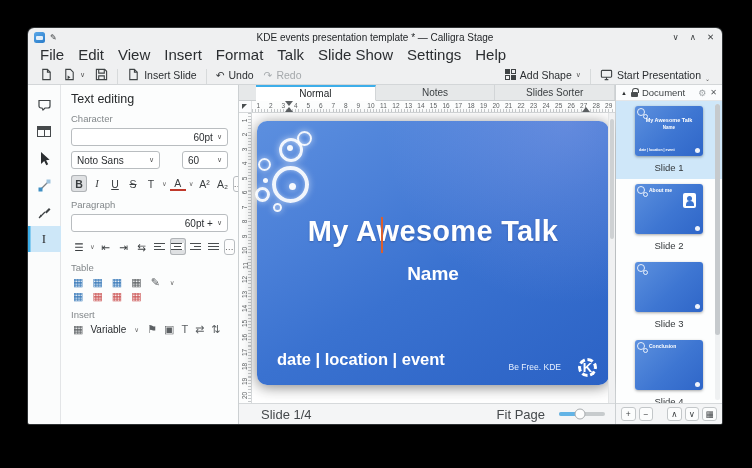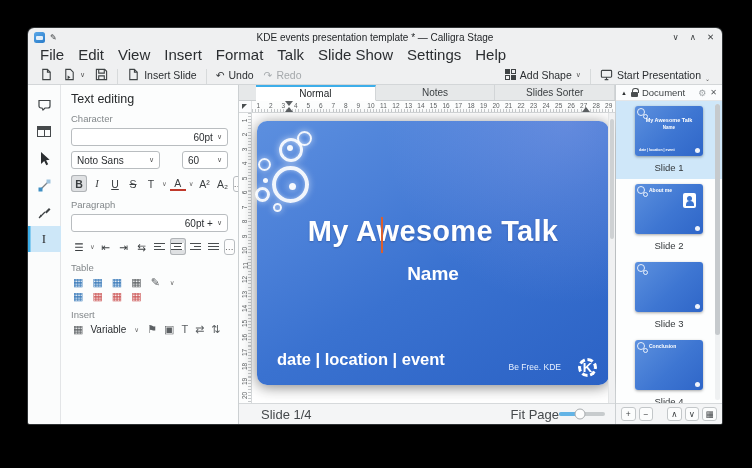--- a/index.html
+++ b/index.html
@@ -149,21 +149,21 @@
     font-weight:bold; color:#fff; }
   .slide-foot { position:absolute; left:20px; bottom:16px; font-size:16.5px; font-weight:bold; color:#fff; }
   .brand { position:absolute; right:48px; bottom:13px; font-size:8.5px; color:#e8f1ff; }
   .kde-logo { position:absolute; right:12px; bottom:8px; width:19px; height:19px;
     border:3px dashed #fff; border-radius:50%; display:flex; align-items:center; justify-content:center;
     color:#fff; font-weight:bold; font-size:13px; line-height:1; }
 
   
   .statusbar { height:21px; flex:none; border-top:1px solid #d6d9db; background:#f4f5f6;
     display:flex; align-items:center; padding:0 10px 0 22px; font-size:13px; color:#45494c; }
-  .sb-right { margin-left:auto; display:flex; align-items:center; gap:0; }
+  .sb-right { margin-left:auto; display:flex; align-items:center; gap:14px; }
   .slider { width:46px; height:4px; background:#c7cbcd; border-radius:2px; position:relative; }
   .slider .fill { position:absolute; left:0; top:0; bottom:0; width:45%; background:#63b4e6; border-radius:2px; }
   .slider .knob { position:absolute; left:45%; top:50%; transform:translate(-50%,-50%);
     width:11px; height:11px; border-radius:50%; background:#fdfdfd; border:1px solid #a9adb0; }
 
   
   .dock { width:106px; flex:none; display:flex; flex-direction:column; background:#fbfcfd; }
   .dock-head { height:15px; flex:none; display:flex; align-items:center; gap:4px; padding:0 5px;
     font-size:9.5px; color:#3f4345; }
   .collapse { font-size:6px; color:#2c2f31; }

